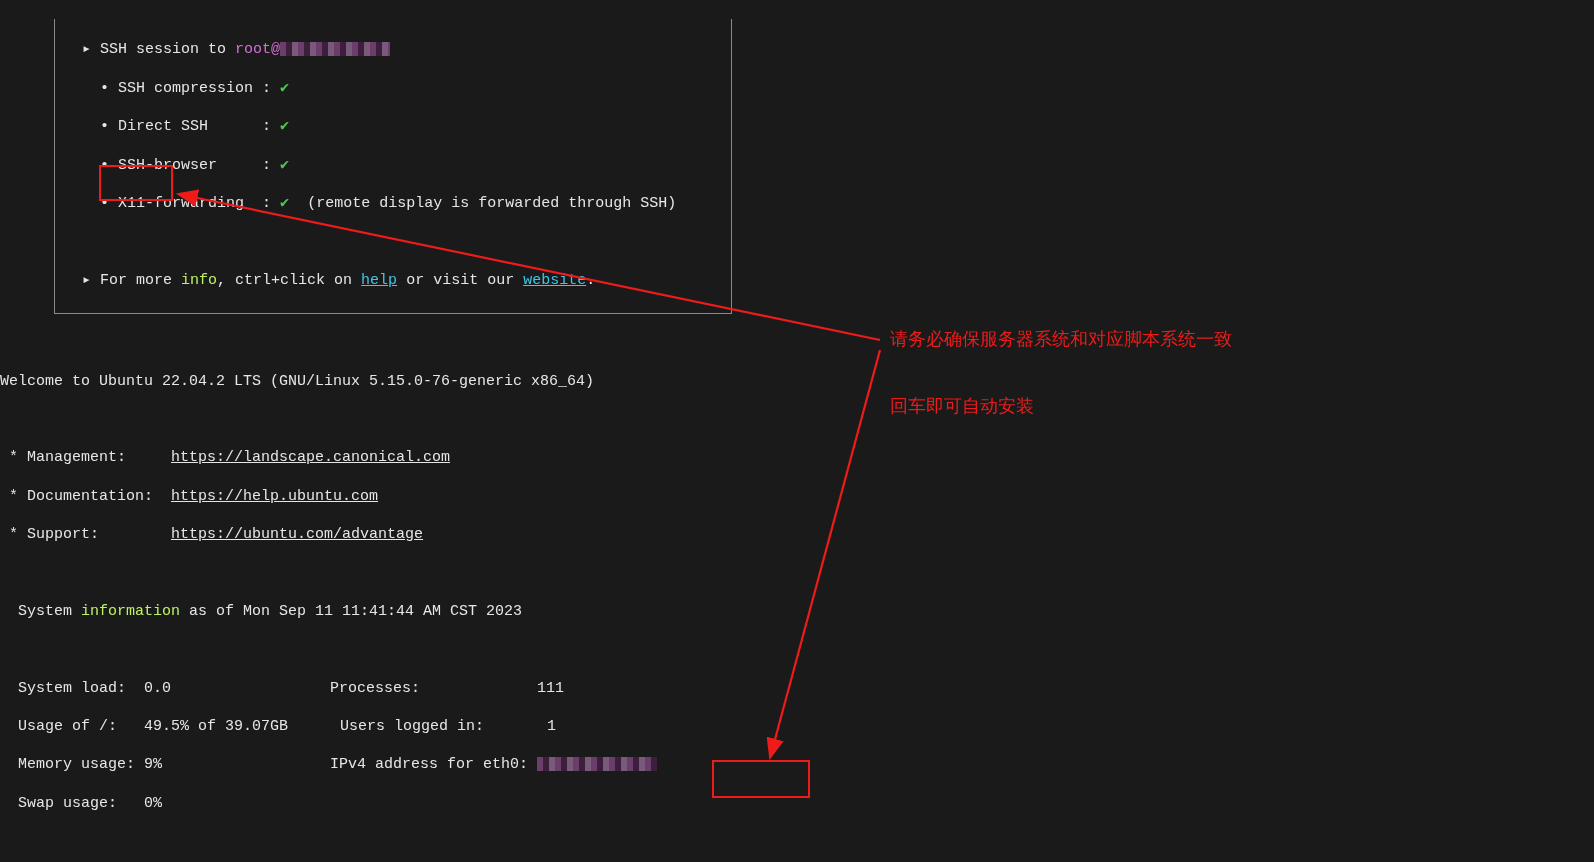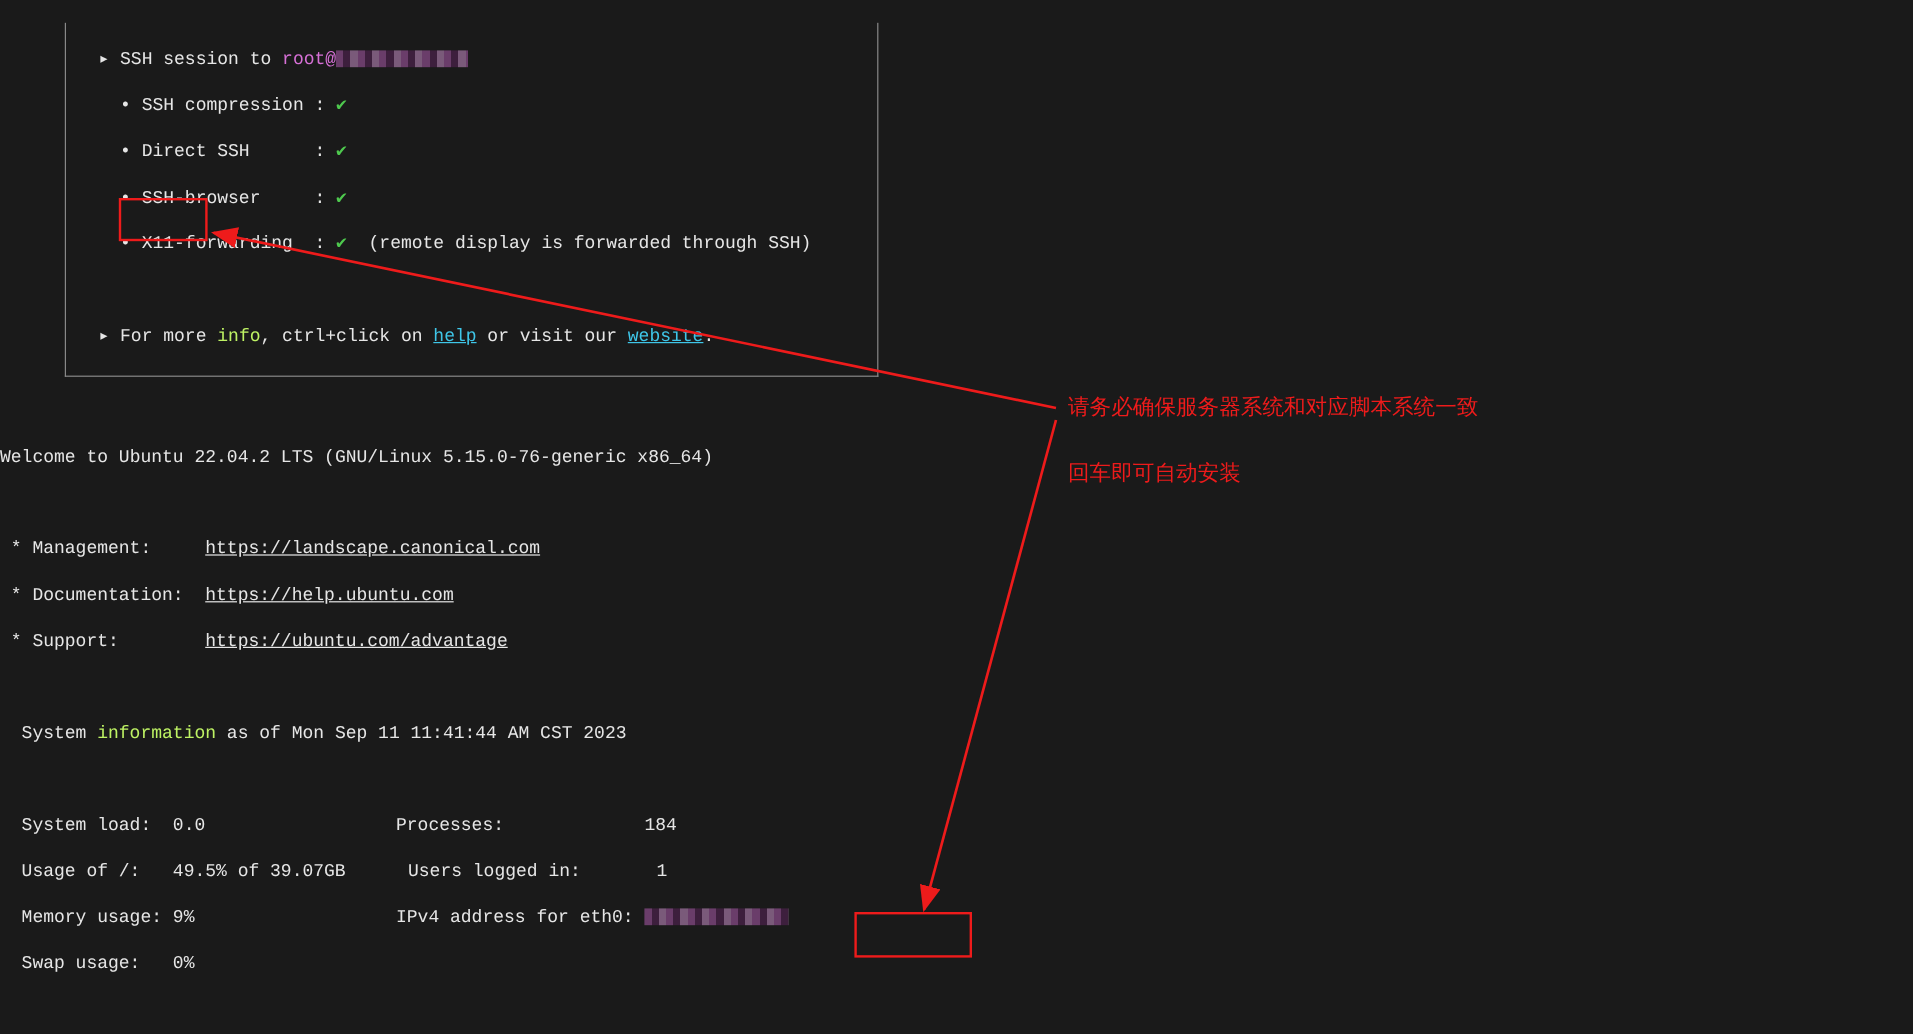--- a/index.html
+++ b/index.html
@@ -76,21 +76,21 @@
 </div>
 <div> </div>
 <div><span>Welcome to </span><span>Ubuntu</span><span> 22.04.2 LTS (GNU/Linux 5.15.0-76-generic x86_64)</span></div>
 <div> </div>
 <div><span> * Management:     </span><span class="underline">https://landscape.canonical.com</span></div>
 <div><span> * Documentation:  </span><span class="underline">https://help.ubuntu.com</span></div>
 <div><span> * Support:        </span><span class="underline">https://ubuntu.com/advantage</span></div>
 <div> </div>
 <div><span>  System </span><span class="cyan">information</span><span> as of Mon Sep 11 11:41:44 AM CST 2023</span></div>
 <div> </div>
-<div><span style="display:inline-block;width:330px">  System load:  0.0</span><span>Processes:             184</span></div>
+<div><span style="display:inline-block;width:330px">  System load:  0.0</span><span>Processes:             111</span></div>
 <div><span style="display:inline-block;width:340px">  Usage of /:   49.5% of 39.07GB</span><span>Users logged in:       1</span></div>
 <div><span style="display:inline-block;width:330px">  Memory usage: 9%</span><span>IPv4 address for eth0: </span><span class="redacted" style="width:120px"></span></div>
 <div><span>  Swap usage:   0%</span></div>
 <div> </div>
 
 
 
 
 
 
@@ -107,21 +107,21 @@
 
 
 
 
 </div>
 
 <div class="red-box" style="left:99px; top:165px; width:70px; height:32px"></div>
 <div class="red-box" style="left:712px; top:760px; width:94px; height:34px"></div>
 
 <div class="annotation" style="left:890px; top:328px">请务必确保服务器系统和对应脚本系统一致</div>
-<div class="annotation" style="left:890px; top:383px">回车即可自动安装</div>
+<div class="annotation" style="left:890px; top:395px">回车即可自动安装</div>
 
 <svg class="arrows">
   <defs>
     <marker id="arrowhead" markerWidth="10" markerHeight="8" refX="9" refY="4" orient="auto">
       <polygon points="0 0, 10 4, 0 8" fill="#ee1b1b"></polygon>
     </marker>
   </defs>
   <line x1="880" y1="340" x2="178" y2="194" stroke="#ee1b1b" stroke-width="2.2" marker-end="url(#arrowhead)"></line>
   <line x1="880" y1="350" x2="770" y2="758" stroke="#ee1b1b" stroke-width="2.2" marker-end="url(#arrowhead)"></line>
 </svg>

